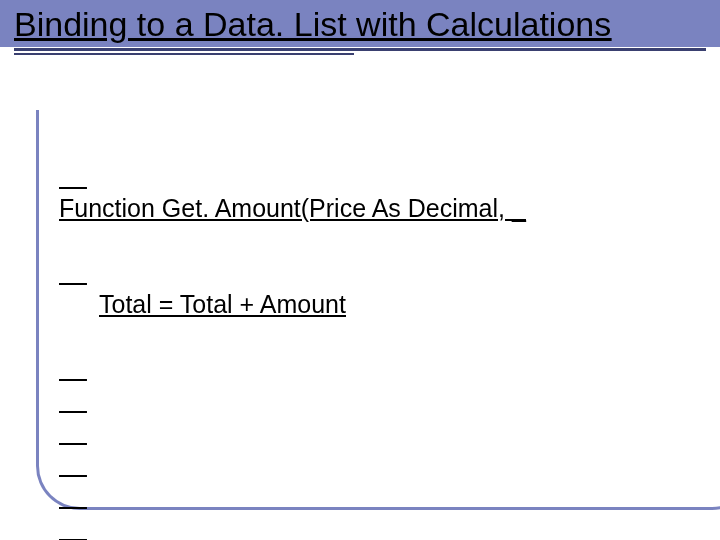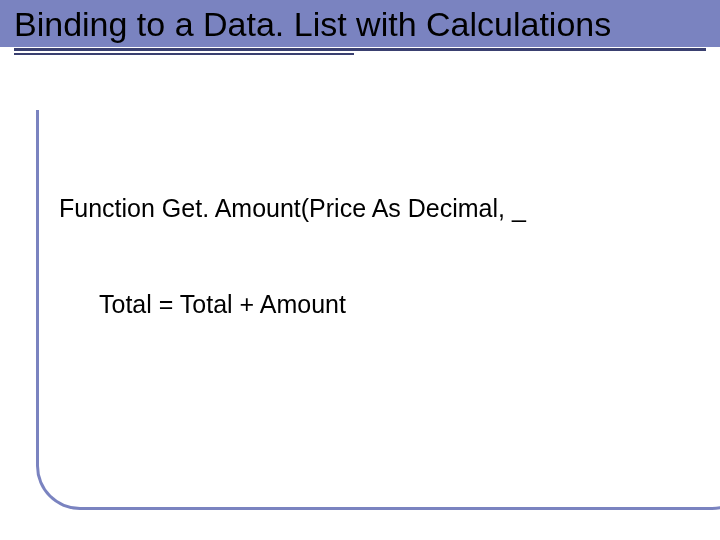--- a/index.html
+++ b/index.html
@@ -1,15 +1,15 @@
 <!DOCTYPE html>
 <html><head>
 <meta charset="utf-8">
 <style>
-  * { margin: 0; padding: 0; box-sizing: border-box; }
+  * { margin: 0; padding: 0; box-sizing: border-box; text-decoration: underline; }
   html, body { width: 720px; height: 540px; overflow: hidden; }
   body {
     background: #ffffff;
     font-family: Arial, Helvetica, sans-serif;
     position: relative;
   }
   .header-bar {
     background: #7a83c0;
     width: 100%;
     padding: 4px 14px 2px 14px;

